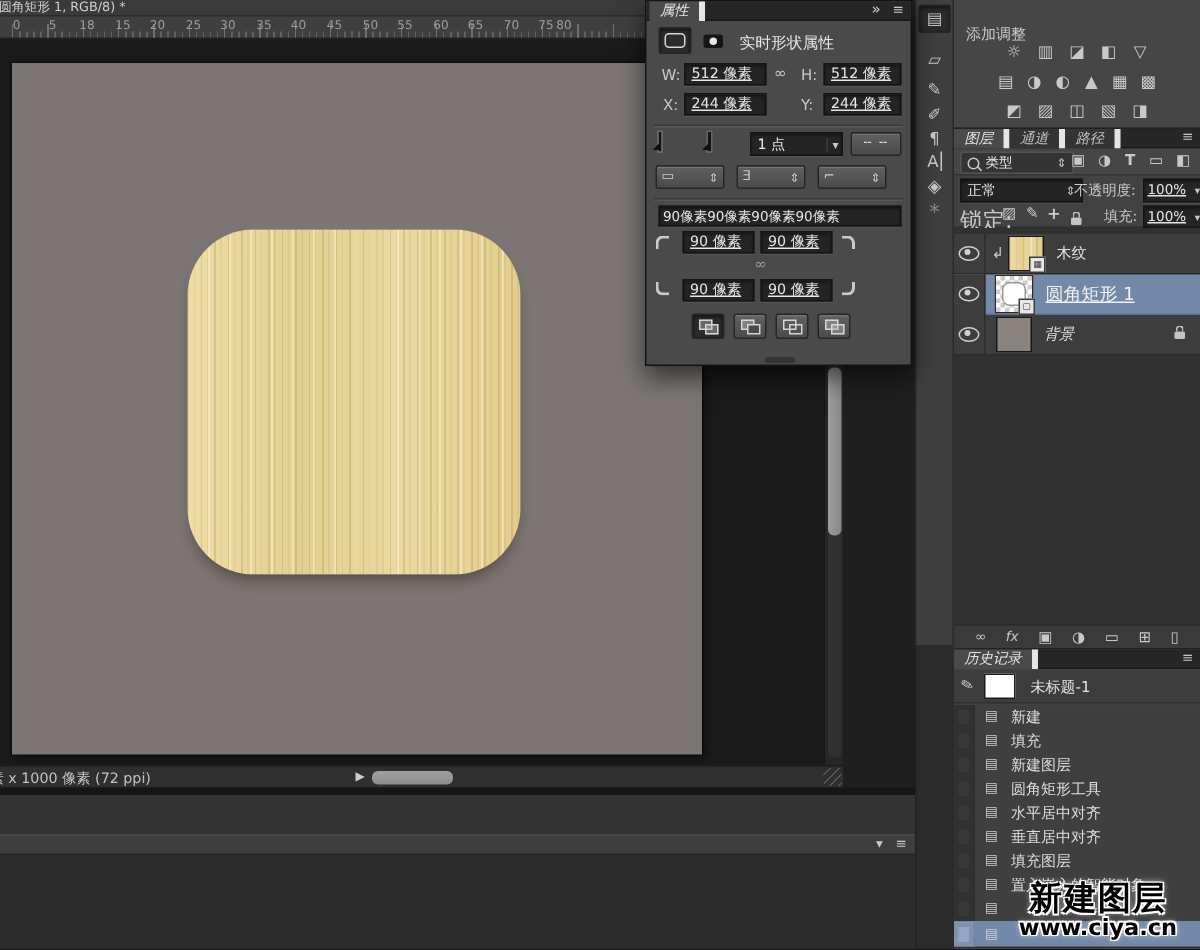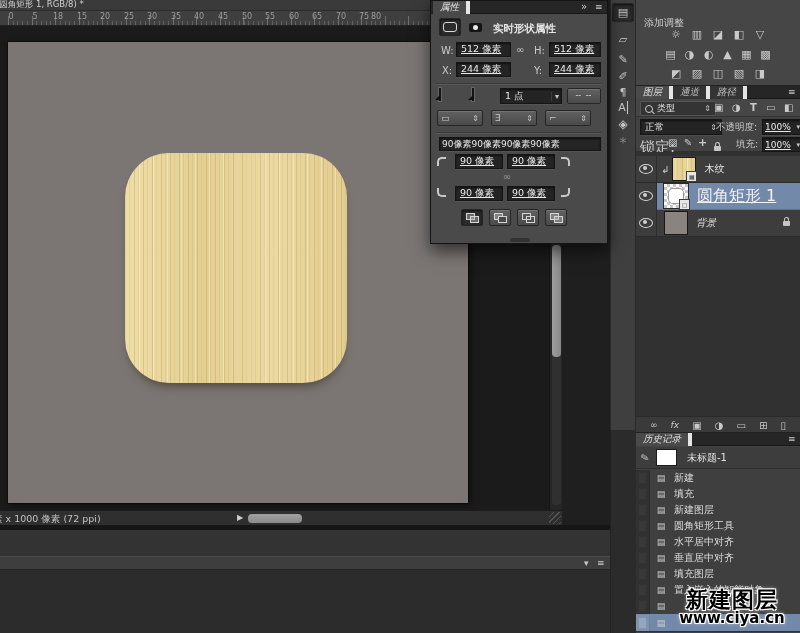--- a/index.html
+++ b/index.html
@@ -238,21 +238,21 @@
       </div>
 
       <div class="a r" style="left:0;top:31px;width:164px;height:27px;background:#7389a9;border-bottom:1px solid #5d7293;">
         <span class="c" style="width:20px;height:27px;background:#3d3d3d;border-right:1px solid #2c2c2c;">
             <span class="eye"></span>
           </span>
         <span class="checker" style="position:relative;width:24px;height:24px;margin-left:6px;border:1px solid #2b2b2b;display:flex;align-items:center;justify-content:center;">
           <span style="width:14px;height:14px;background:#fff;border-radius:4px;box-shadow:0 0 0 1px #999;"></span>
           <span class="badge">▢</span>
         </span>
-        <span style="margin-left:8px;color:#f2f2f2;font-size:16px;text-decoration:underline;text-align:center;">圆角矩形 1</span>
+        <span style="margin-left:8px;color:#f2f2f2;font-size:12px;text-decoration:underline;text-align:center;">圆角矩形 1</span>
       </div>
 
       <div class="a r" style="left:0;top:58px;width:164px;height:27px;background:#3d3d3d;border-bottom:1px solid #2a2a2a;">
         <span class="c" style="width:20px;height:27px;border-right:1px solid #2c2c2c;">
             <span class="eye"></span>
           </span>
         <span style="width:22px;height:22px;margin-left:7px;background:#8a8480;border:1px solid #181818;"></span>
         <span style="margin-left:8px;color:#dedede;font-size:10px;font-style:italic;">背景</span>
         <span class="lock" style="margin-left:auto;margin-right:10px;"></span>
       </div>
@@ -340,21 +340,21 @@
     </div>
     
     <div class="a btn pressed c" style="left:8px;top:17px;width:22px;height:18px;">
       <span style="width:12px;height:8px;border:1px solid #d8d8d8;border-radius:3px;"></span>
     </div>
     <div class="a c" style="left:33px;top:17px;width:22px;height:18px;">
       <span class="c" style="width:13px;height:9px;background:#151515;border-radius:2px;">
         <span style="width:5px;height:5px;background:#e8e8e8;border-radius:50%;"></span>
       </span>
     </div>
-    <span class="a" style="left:62px;top:21px;font-size:10.5px;color:#e5e5e5;font-weight:bold;">实时形状属性</span>
+    <span class="a" style="left:62px;top:21px;font-size:10.5px;color:#e5e5e5;">实时形状属性</span>
     
     <span class="a lbl" style="left:10px;top:44px;">W:</span>
     <div class="a fld" style="left:25px;top:41px;width:55px;height:15px;">
       <span class="v" style="font-size:9.5px;">512 像素</span>
     </div>
     <span class="a glyph" style="left:85px;top:43px;font-size:10px;">∞</span>
     <span class="a lbl" style="left:103px;top:44px;">H:</span>
     <div class="a fld" style="left:118px;top:41px;width:52px;height:15px;">
       <span class="v" style="font-size:9.5px;">512 像素</span>
     </div>

